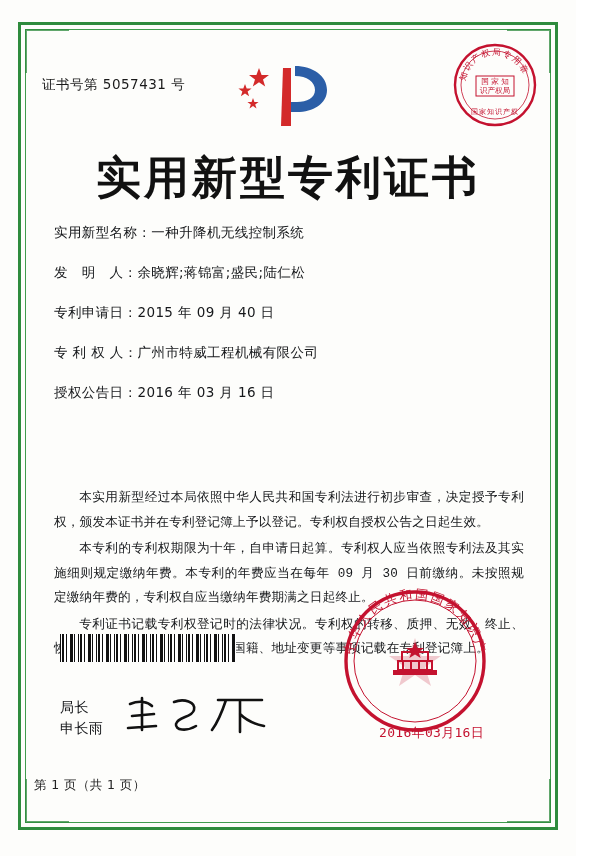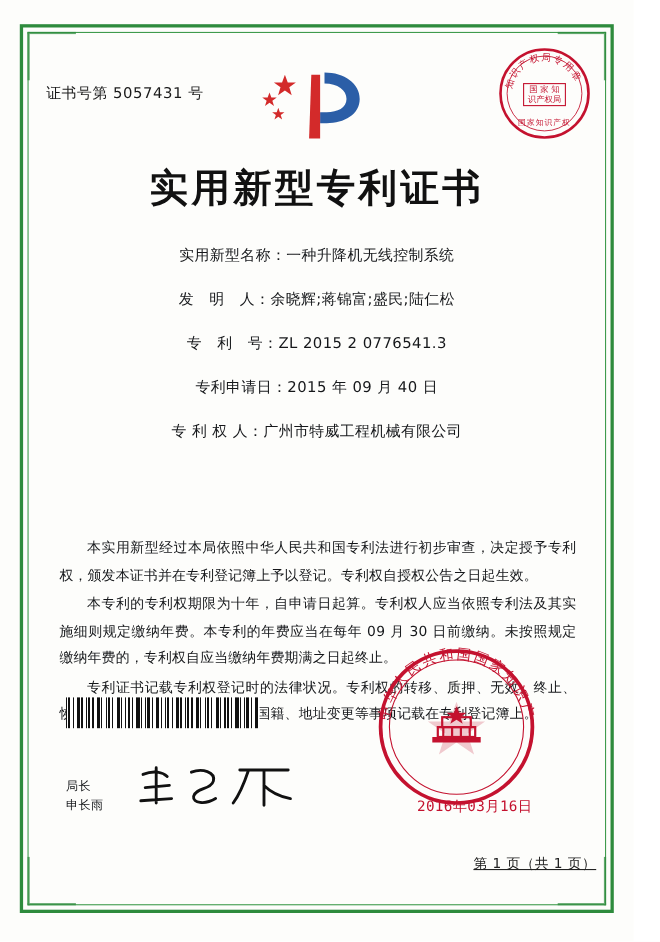--- a/index.html
+++ b/index.html
@@ -96,33 +96,32 @@
     top: 4px;
     width: 86px;
     height: 86px;
   }
 
   .title {
     position: absolute;
     left: 0; right: 0;
     top: 110px;
     text-align: center;
-    font-size: 35px;
+    font-size: 45px;
     font-weight: bold;
     letter-spacing: 3px;
     color: #111;
     font-family: Liberation Sans, sans-serif;
   }
 
   .fields {
     position: absolute;
     left: 20px;
     right: 20px;
     top: 185px;
-    text-align: center;
   }
   .field {
     font-size: 13.5px;
     color: #15171a;
     margin-bottom: 21px;
     line-height: 1.4;
     letter-spacing: .4px;
     white-space: nowrap;
   }
   .field .lbl { }
@@ -131,20 +130,21 @@
   .paras {
     position: absolute;
     left: 20px;
     right: 18px;
     top: 448px;
     font-size: 12.6px;
     line-height: 1.95;
     color: #15171a;
     text-align: justify;
     letter-spacing: .2px;
+    font-family: Liberation Mono, monospace;
   }
   .para { text-indent: 2em; margin: 0 0 2px 0; }
 
   .barcode {
     position: absolute;
     left: 26px;
     bottom: 152px;
     width: 176px;
     height: 28px;
     background:
@@ -159,42 +159,41 @@
     right: 52px;
     bottom: 78px;
     width: 150px;
     height: 150px;
   }
 
   .signature-block {
     position: absolute;
     left: 26px;
     bottom: 74px;
-    font-size: 11px;
+    font-size: 14px;
     color: #15171a;
     line-height: 1.55;
     letter-spacing: .4px;
   }
   .sig-script {
     position: absolute;
     left: 88px;
     bottom: 76px;
     width: 150px;
     height: 46px;
   }
 
   .footer {
     position: absolute;
     left: 0; right: 0;
     bottom: 20px;
-    text-align: right;
+    text-align: left;
     font-size: 12.5px;
     color: #222;
     letter-spacing: .4px;
-    text-decoration: underline;
   }
   .seal-date {
     position: absolute;
     right: 58px;
     bottom: 72px;
     font-size: 13px;
     color: #c4122f;
     letter-spacing: .3px;
     font-family: "DejaVu Sans Mono", "Liberation Mono", monospace;
   }
@@ -246,27 +245,27 @@
     <div class="title">实用新型专利证书</div>
 
     <div class="fields">
       <div class="field">
         <span class="lbl">实用新型名称：</span><span class="val">一种升降机无线控制系统</span>
       </div>
       <div class="field">
         <span class="lbl">发　明　人：</span><span class="val">余晓辉;蒋锦富;盛民;陆仁松</span>
       </div>
       <div class="field">
-        <span class="lbl">专　利　号：</span><span class="val">ZL 2015 2 0776541.3</span>
-      </div>
-      <div class="field">
         <span class="lbl">专利申请日：</span><span class="val">2015 年 09 月 40 日</span>
       </div>
       <div class="field">
         <span class="lbl">专 利 权 人：</span><span class="val">广州市特威工程机械有限公司</span>
+      </div>
+      <div class="field">
+        <span class="lbl">授权公告日：</span><span class="val">2016 年 03 月 16 日</span>
       </div>
     </div>
 
     <div class="paras">
       <p class="para">本实用新型经过本局依照中华人民共和国专利法进行初步审查，决定授予专利权，颁发本证书并在专利登记簿上予以登记。专利权自授权公告之日起生效。</p>
       <p class="para">本专利的专利权期限为十年，自申请日起算。专利权人应当依照专利法及其实施细则规定缴纳年费。本专利的年费应当在每年 09 月 30 日前缴纳。未按照规定缴纳年费的，专利权自应当缴纳年费期满之日起终止。</p>
       <p class="para">专利证书记载专利权登记时的法律状况。专利权的转移、质押、无效、终止、恢复和专利权人的姓名或名称、国籍、地址变更等事项记载在专利登记簿上。</p>
     </div>
 
     <div class="barcode"></div>

